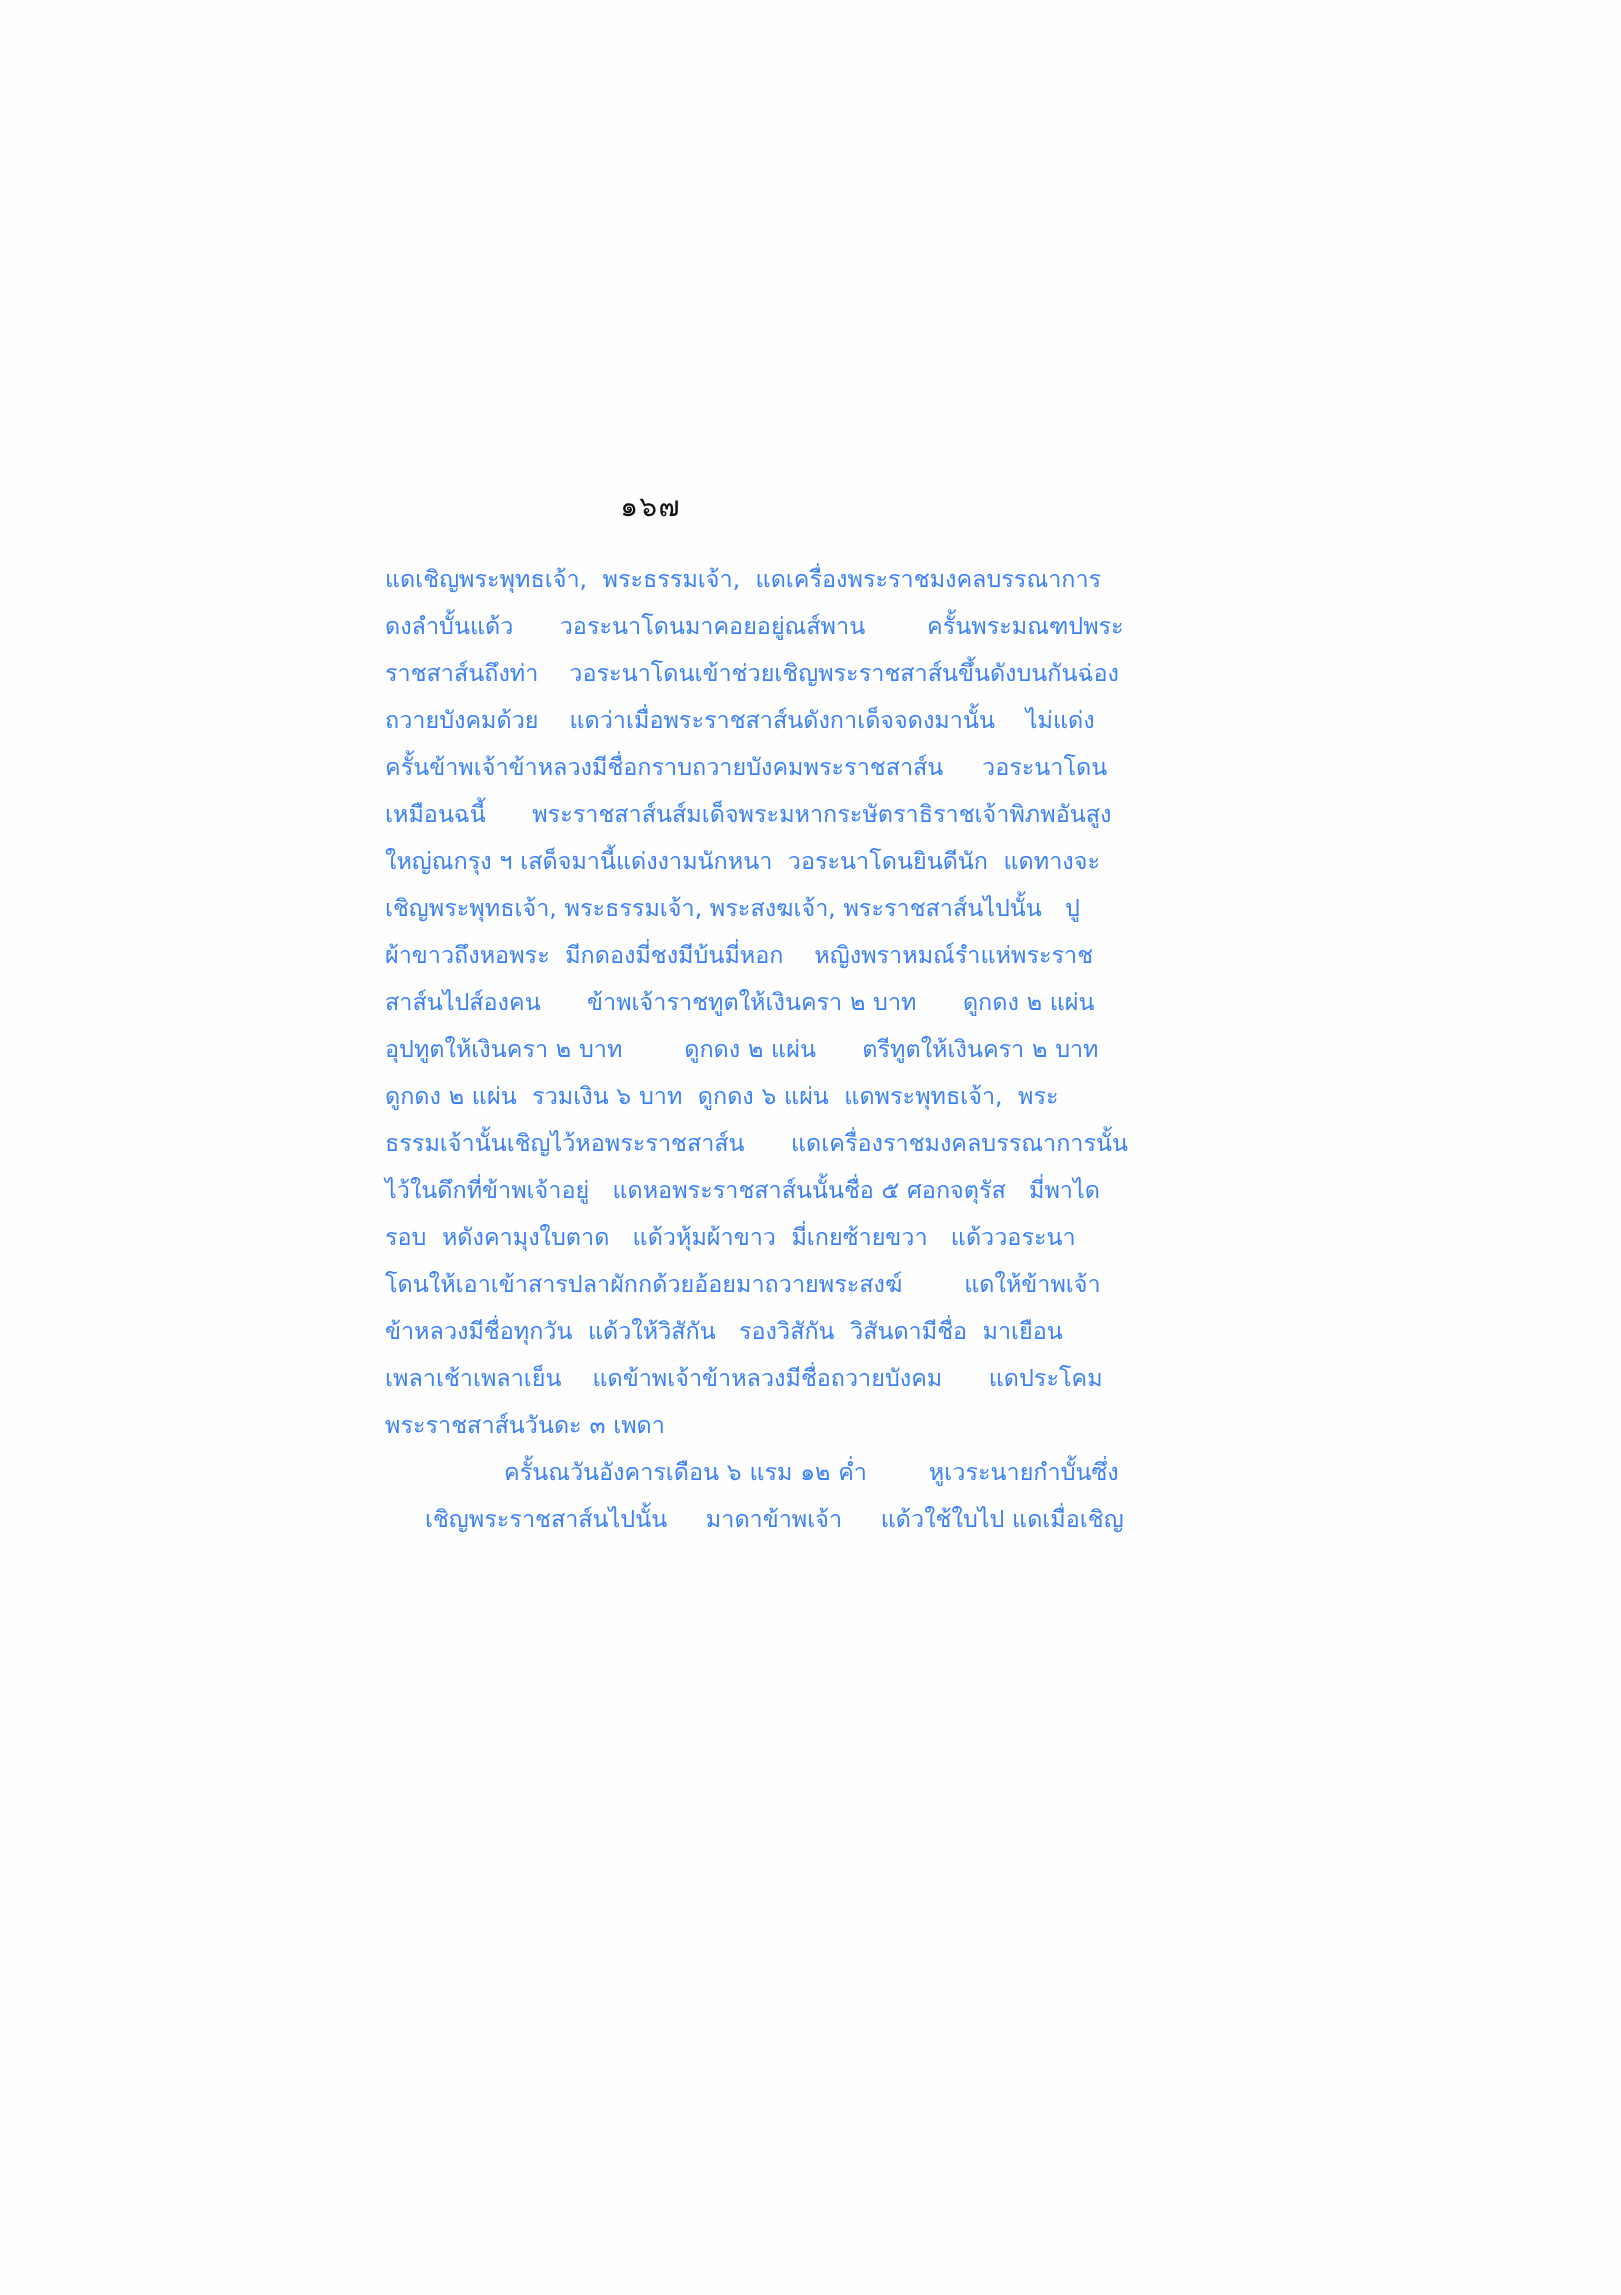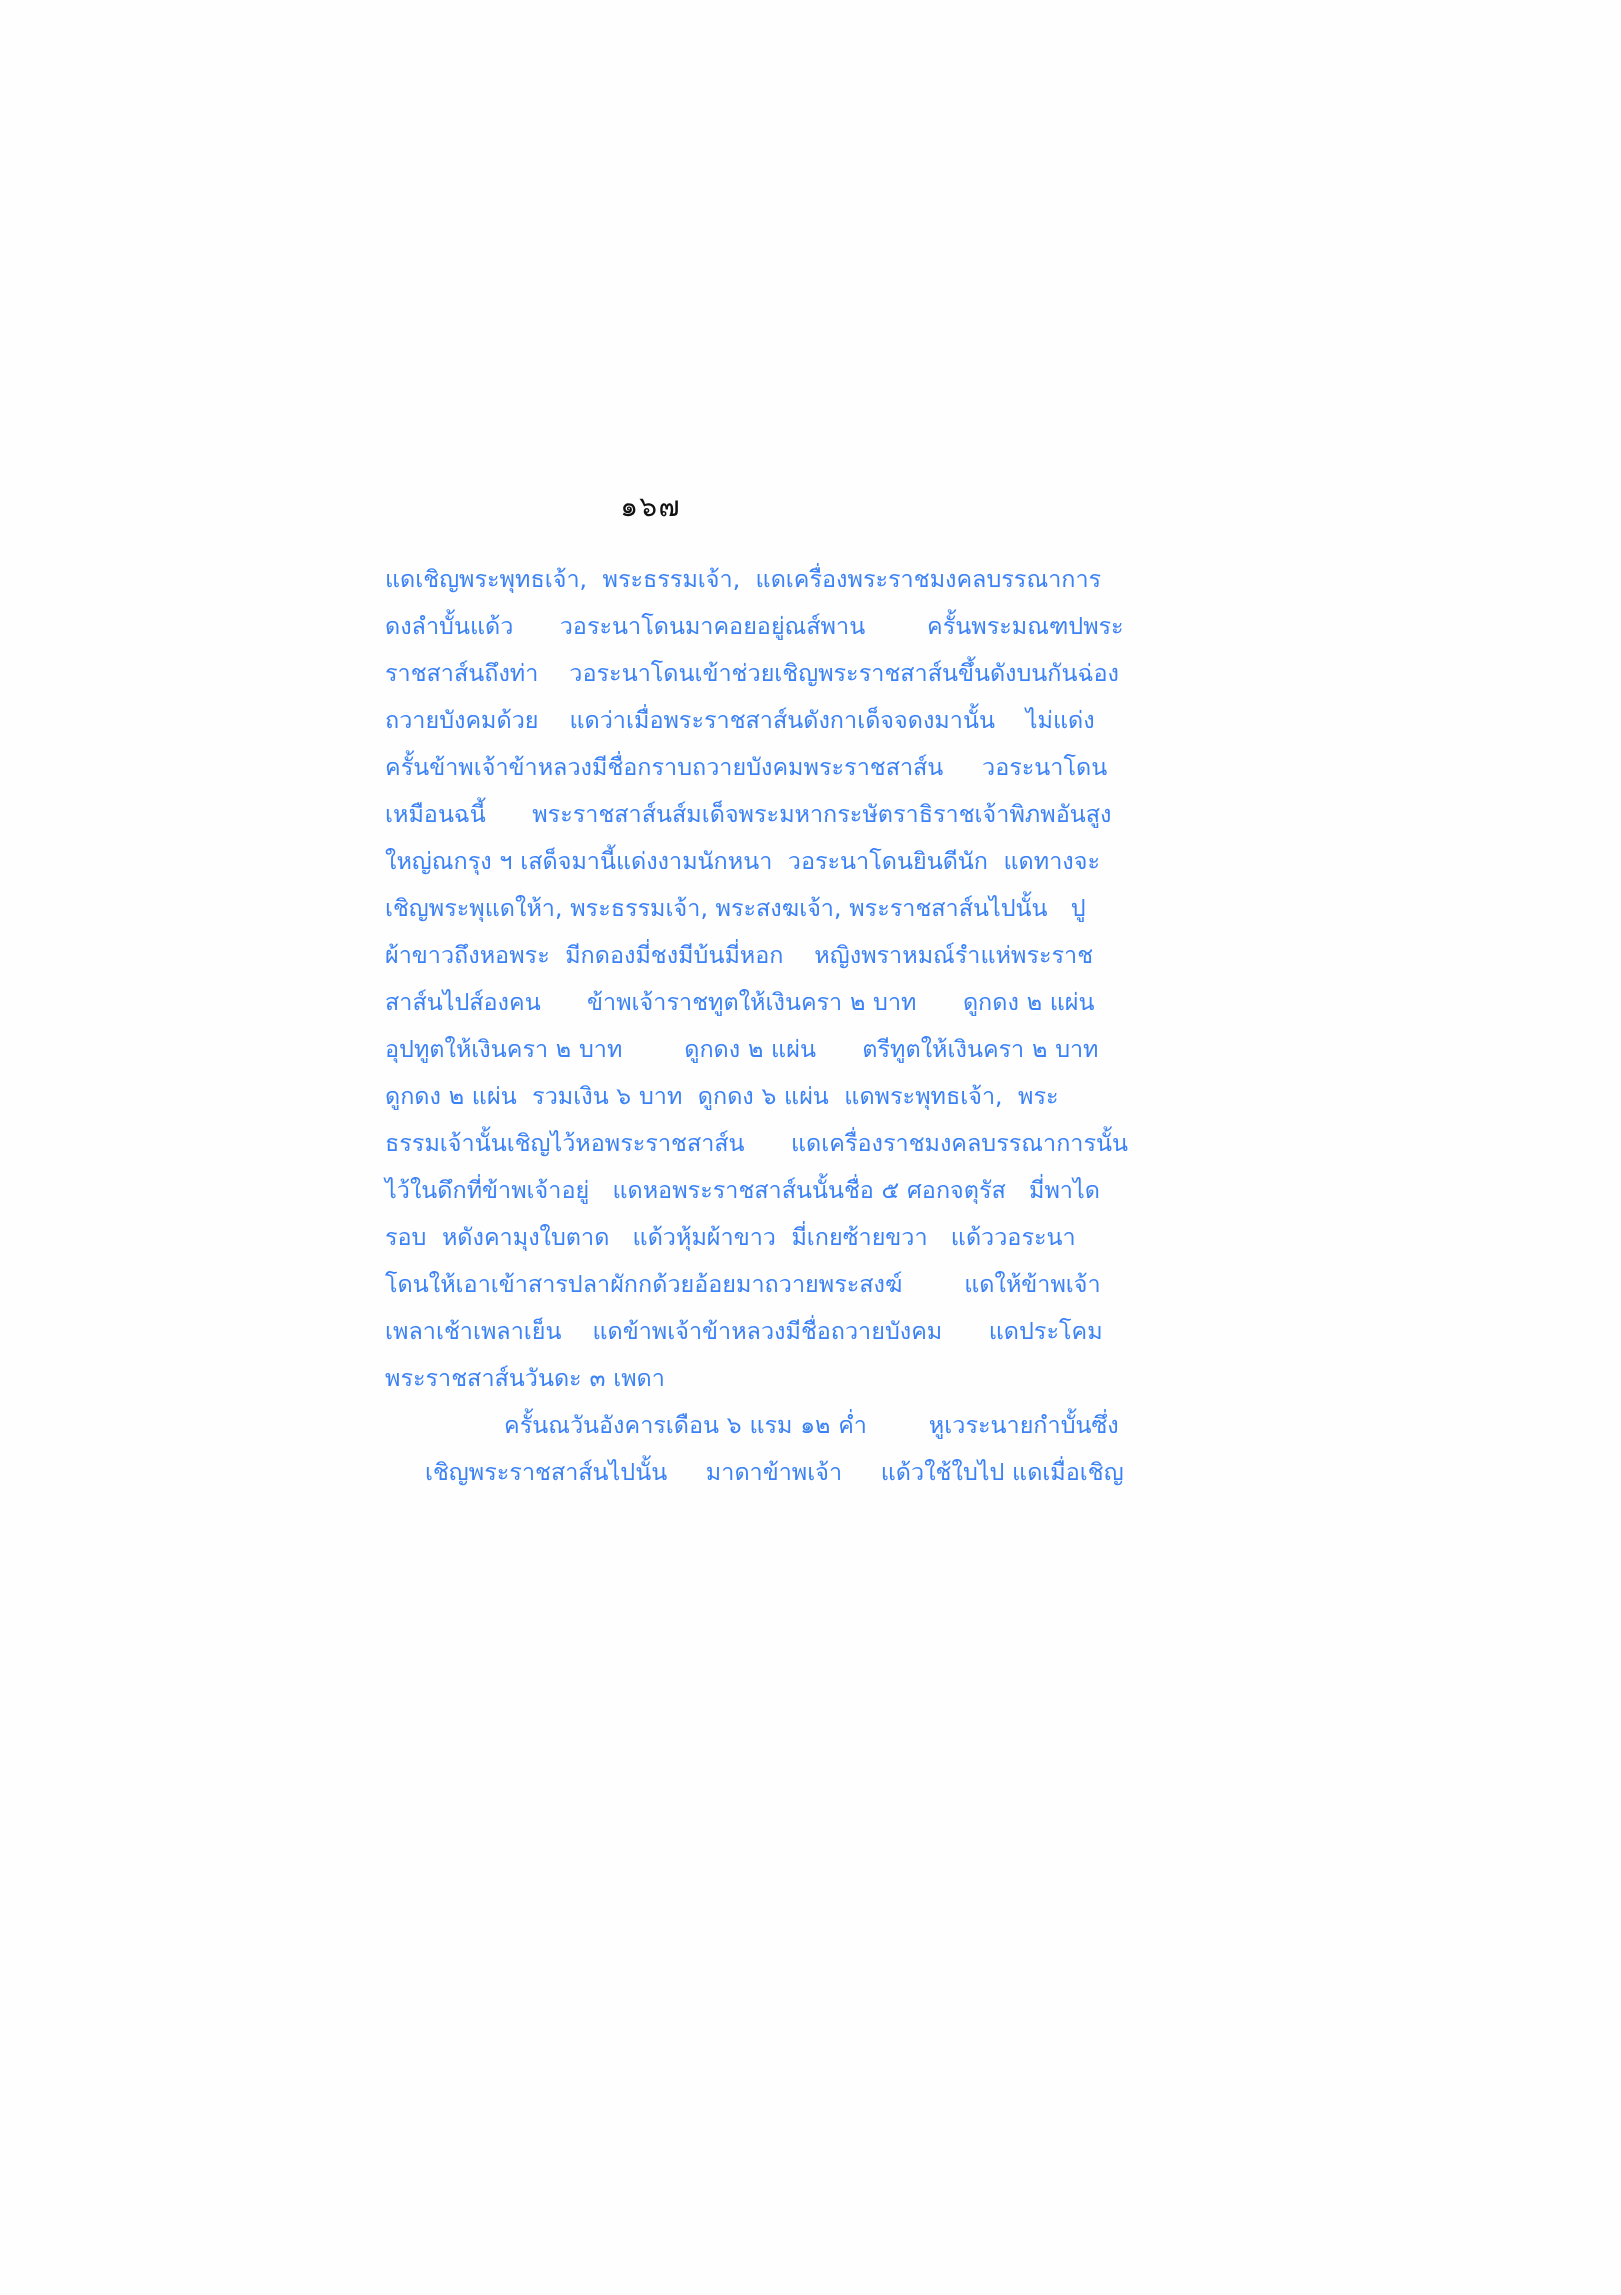--- a/index.html
+++ b/index.html
@@ -70,29 +70,30 @@
 
   <div class="body-text">
     <p class="para">
       <span class="line">แดเชิญพระพุทธเจ้า,  พระธรรมเจ้า,  แดเครื่องพระราชมงคลบรรณาการ</span>
       <span class="line">ดงลำบั้นแด้ว      วอระนาโดนมาคอยอยู่ณส์พาน        ครั้นพระมณฑปพระ</span>
       <span class="line">ราชสาส์นถึงท่า    วอระนาโดนเข้าช่วยเชิญพระราชสาส์นขึ้นดังบนกันฉ่อง</span>
       <span class="line">ถวายบังคมด้วย    แดว่าเมื่อพระราชสาส์นดังกาเด็จจดงมานั้น    ไม่แด่ง</span>
       <span class="line">ครั้นข้าพเจ้าข้าหลวงมีชื่อกราบถวายบังคมพระราชสาส์น     วอระนาโดน</span>
       <span class="line">เหมือนฉนี้      พระราชสาส์นส์มเด็จพระมหากระษัตราธิราชเจ้าพิภพอันสูง</span>
       <span class="line">ใหญ่ณกรุง ฯ เสด็จมานี้แด่งงามนักหนา  วอระนาโดนยินดีนัก  แดทางจะ</span>
-      <span class="line">เชิญพระพุแดให้า, พระธรรมเจ้า, พระสงฆเจ้า, พระราชสาส์นไปนั้น   ปู</span>
+      <span class="line">เชิญพระพุทธเจ้า, พระธรรมเจ้า, พระสงฆเจ้า, พระราชสาส์นไปนั้น   ปู</span>
       <span class="line">ผ้าขาวถึงหอพระ  มีกดองมี่ชงมีบ้นมี่หอก    หญิงพราหมณ์รำแห่พระราช</span>
       <span class="line">สาส์นไปส์องคน      ข้าพเจ้าราชทูตให้เงินครา ๒ บาท      ดูกดง ๒ แผ่น</span>
       <span class="line">อุปทูตให้เงินครา ๒ บาท        ดูกดง ๒ แผ่น      ตรีทูตให้เงินครา ๒ บาท</span>
       <span class="line">ดูกดง ๒ แผ่น  รวมเงิน ๖ บาท  ดูกดง ๖ แผ่น  แดพระพุทธเจ้า,  พระ</span>
       <span class="line">ธรรมเจ้านั้นเชิญไว้หอพระราชสาส์น      แดเครื่องราชมงคลบรรณาการนั้น</span>
       <span class="line">ไว้ในดึกที่ข้าพเจ้าอยู่   แดหอพระราชสาส์นนั้นชื่อ ๕ ศอกจตุรัส   มี่พาได</span>
       <span class="line">รอบ  หดังคามุงใบตาด   แด้วหุ้มผ้าขาว  มี่เกยซ้ายขวา   แด้ววอระนา</span>
       <span class="line">โดนให้เอาเข้าสารปลาผักกด้วยอ้อยมาถวายพระสงฆ์        แดให้ข้าพเจ้า</span>
+      <span class="line">ข้าหลวงมีชื่อทุกวัน  แด้วให้วิสักัน   รองวิสักัน  วิสันดามีชื่อ  มาเยือน</span>
       <span class="line">เพลาเช้าเพลาเย็น    แดข้าพเจ้าข้าหลวงมีชื่อถวายบังคม      แดประโคม</span>
       <span class="line">พระราชสาส์นวันดะ ๓ เพดา</span>
     </p>
     <p class="para">
       <span class="line indent">ครั้นณวันอังคารเดือน ๖ แรม ๑๒ ค่ำ        หูเวระนายกำบั้นซึ่ง</span>
       <span class="line">เชิญพระราชสาส์นไปนั้น     มาดาข้าพเจ้า     แด้วใช้ใบไป แดเมื่อเชิญ</span>
     </p>
   </div>
 
 </div>

